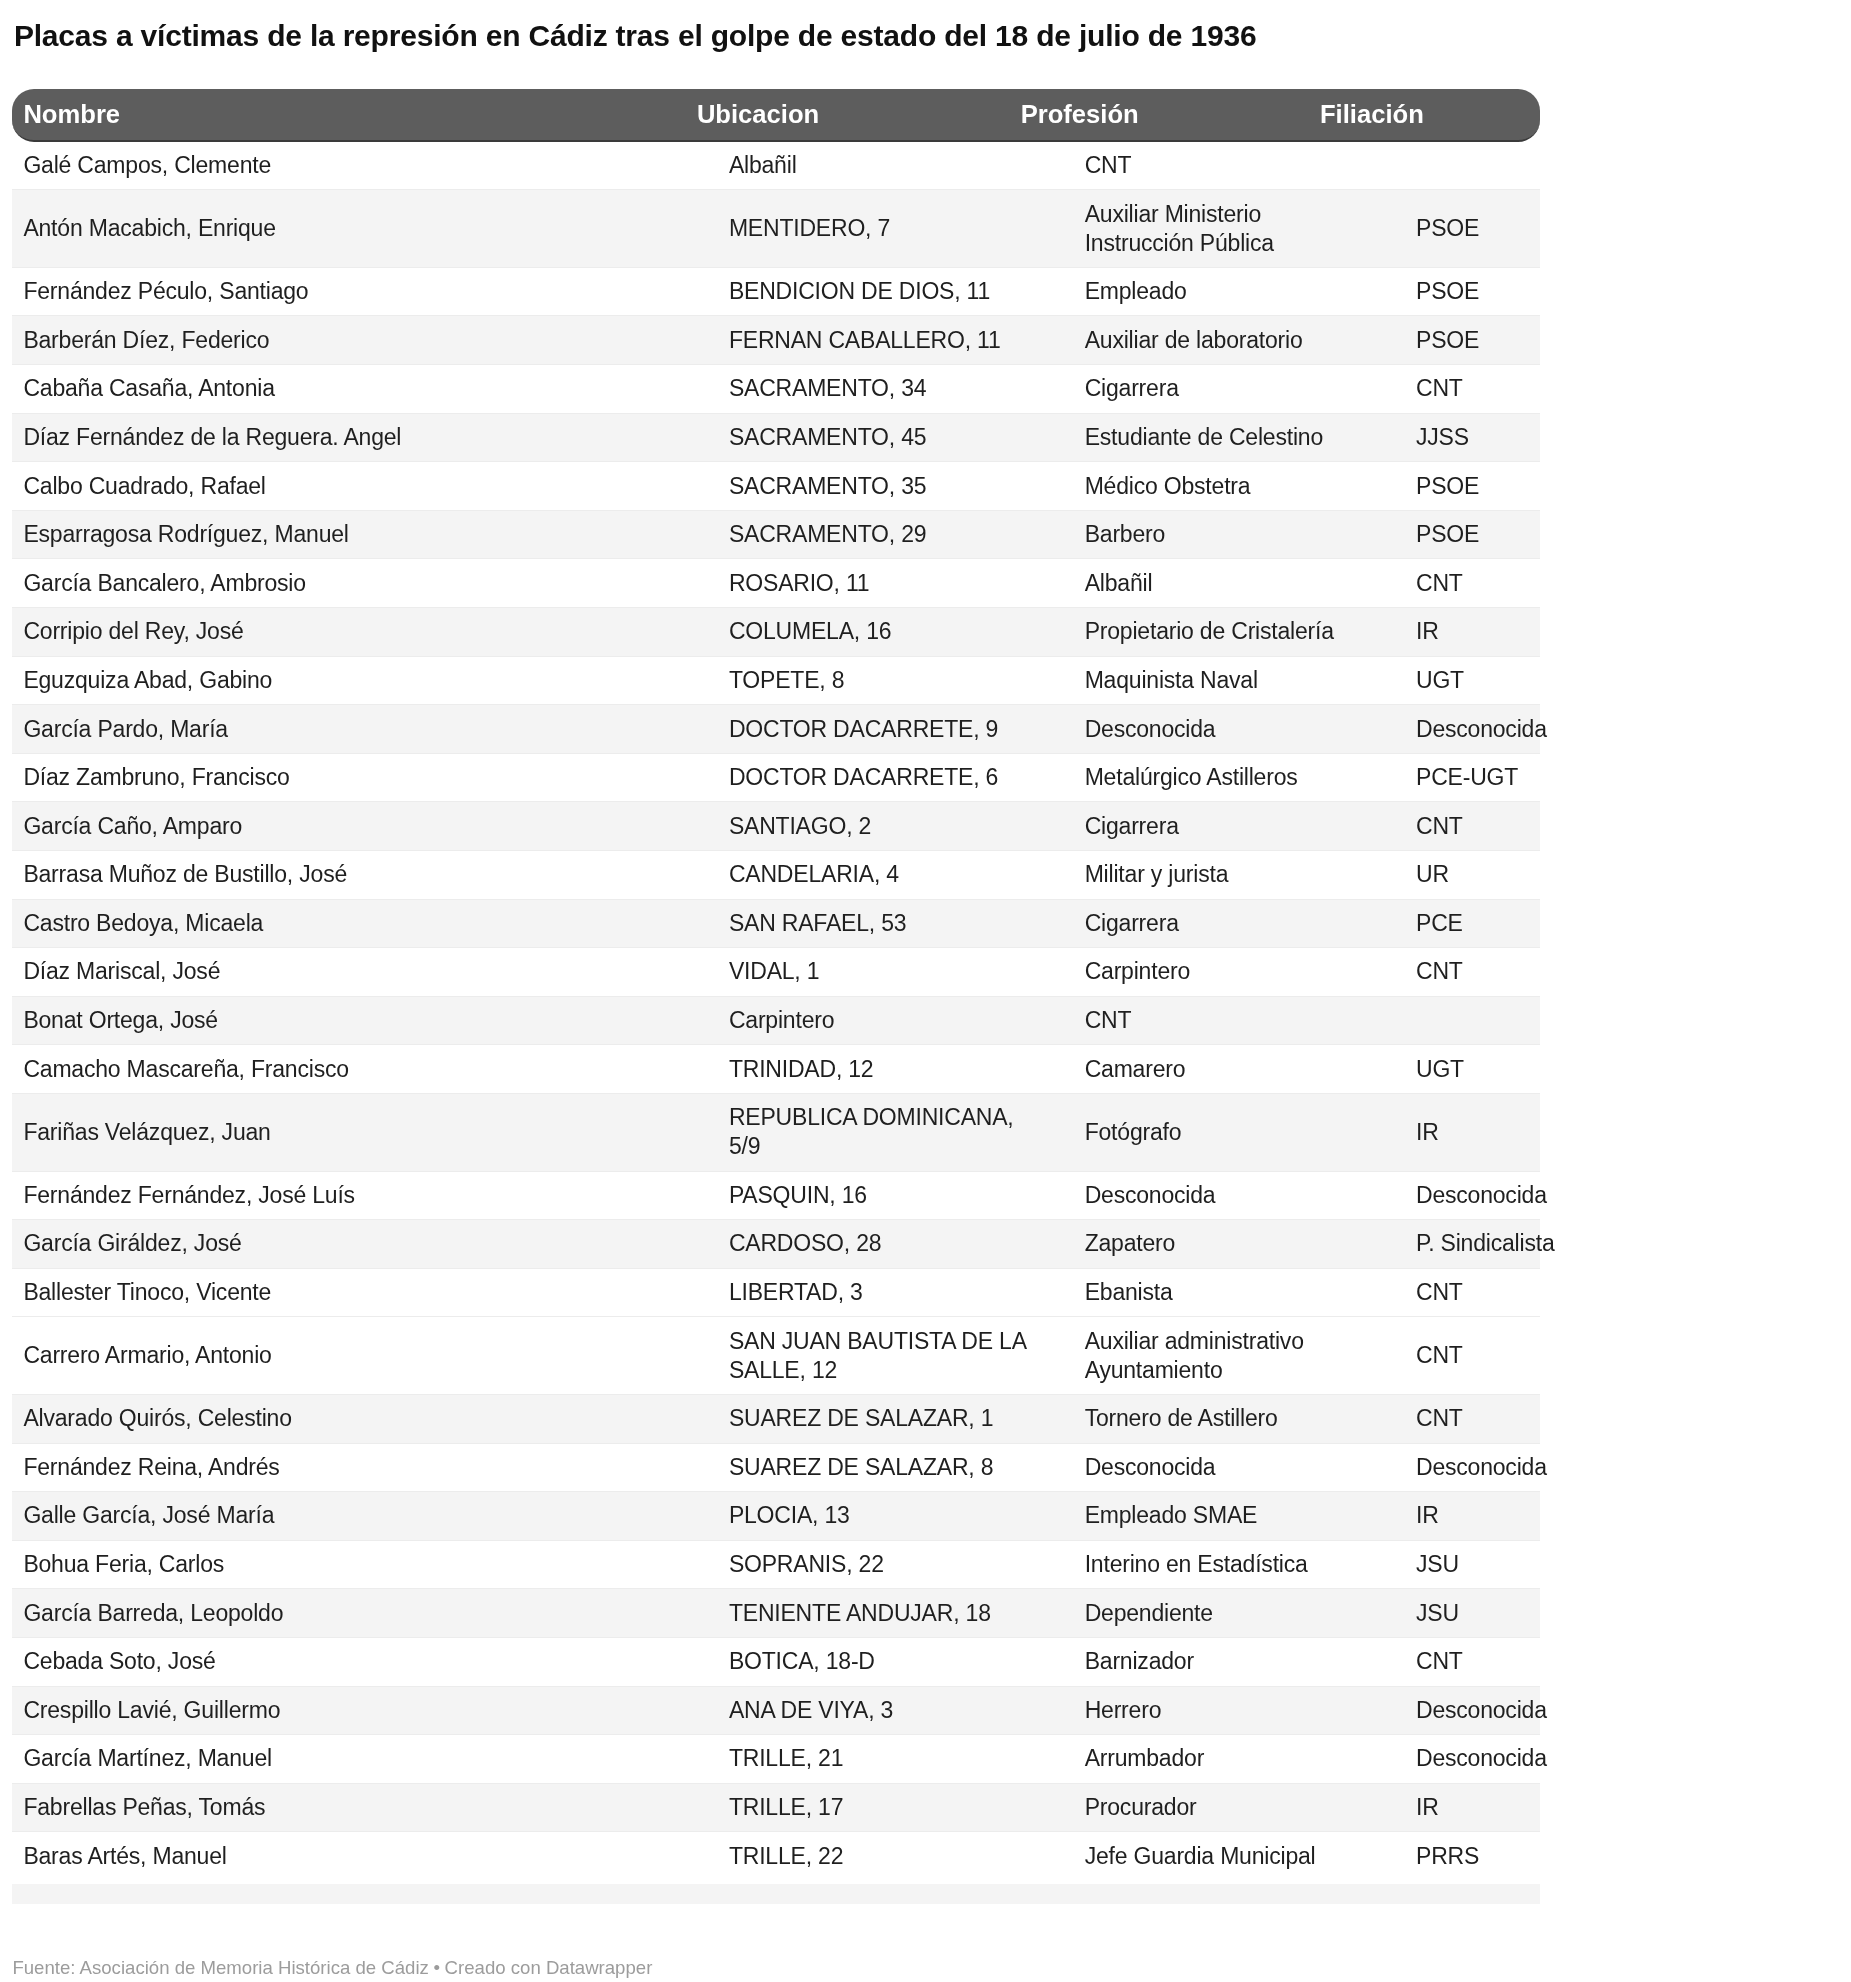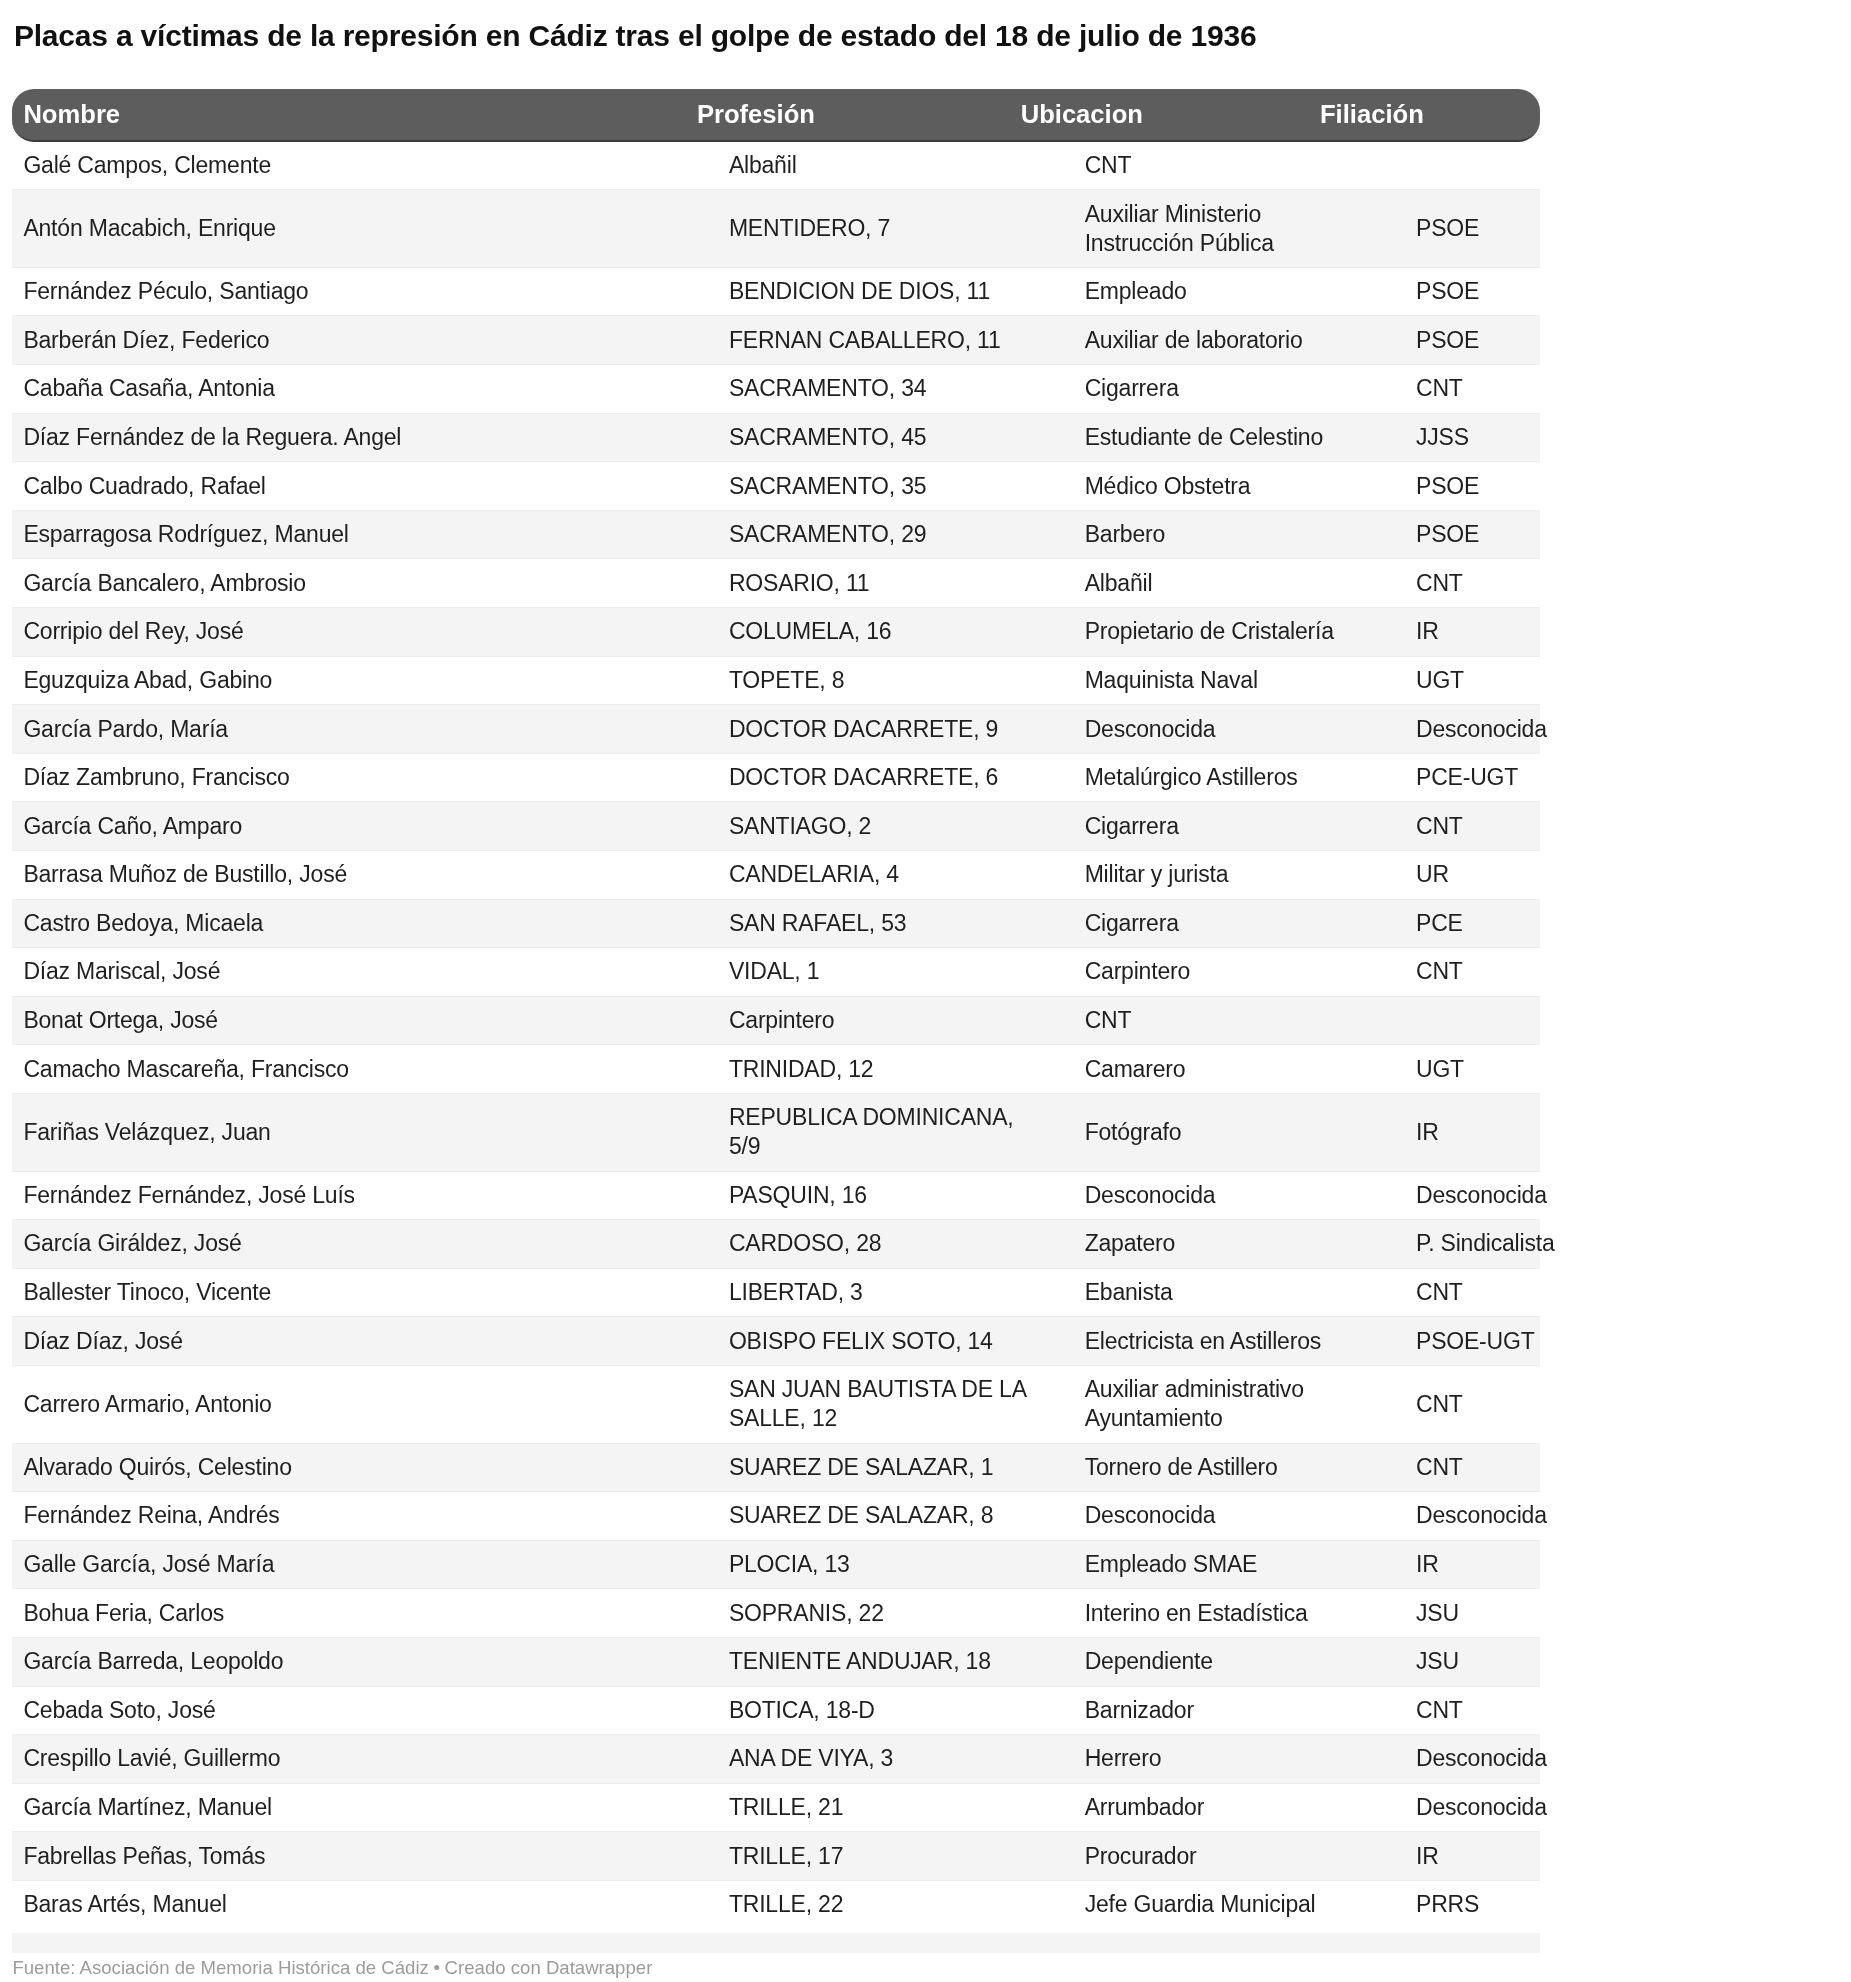--- a/index.html
+++ b/index.html
@@ -88,22 +88,22 @@
 <body>
 
 <div class="page">
 
   <h1 class="page-title">Placas a víctimas de la represión en Cádiz tras el golpe de estado del 18 de julio de 1936</h1>
 
   <div class="dw-table">
 
     <div class="thead">
       <div class="hcell">Nombre</div>
+      <div class="hcell">Ubicacion</div>
       <div class="hcell">Profesión</div>
-      <div class="hcell">Ubicacion</div>
       <div class="hcell">Filiación</div>
     </div>
 
     <div id="table-body">
 
     <div class="trow">
           <div class="tcell">Galé Campos, Clemente</div>
           <div class="tcell">Albañil</div>
           <div class="tcell">CNT</div>
         </div>
@@ -231,26 +231,20 @@
           <div class="tcell">CARDOSO, 28</div>
           <div class="tcell">Zapatero</div>
           <div class="tcell">P. Sindicalista</div>
         </div>
         <div class="trow">
           <div class="tcell">Ballester Tinoco,  Vicente</div>
           <div class="tcell">LIBERTAD, 3</div>
           <div class="tcell">Ebanista</div>
           <div class="tcell">CNT</div>
         </div>
-        <div class="trow alt">
-          <div class="tcell">Díaz Díaz,  José</div>
-          <div class="tcell">OBISPO FELIX SOTO, 14</div>
-          <div class="tcell">Electricista en Astilleros</div>
-          <div class="tcell">PSOE-UGT</div>
-        </div>
         <div class="trow">
           <div class="tcell">Carrero Armario, Antonio</div>
           <div class="tcell">SAN JUAN BAUTISTA DE LA SALLE, 12</div>
           <div class="tcell">Auxiliar administrativo Ayuntamiento</div>
           <div class="tcell">CNT</div>
         </div>
         <div class="trow alt">
           <div class="tcell">Alvarado Quirós, Celestino</div>
           <div class="tcell">SUAREZ DE SALAZAR, 1</div>
           <div class="tcell">Tornero de Astillero</div>

